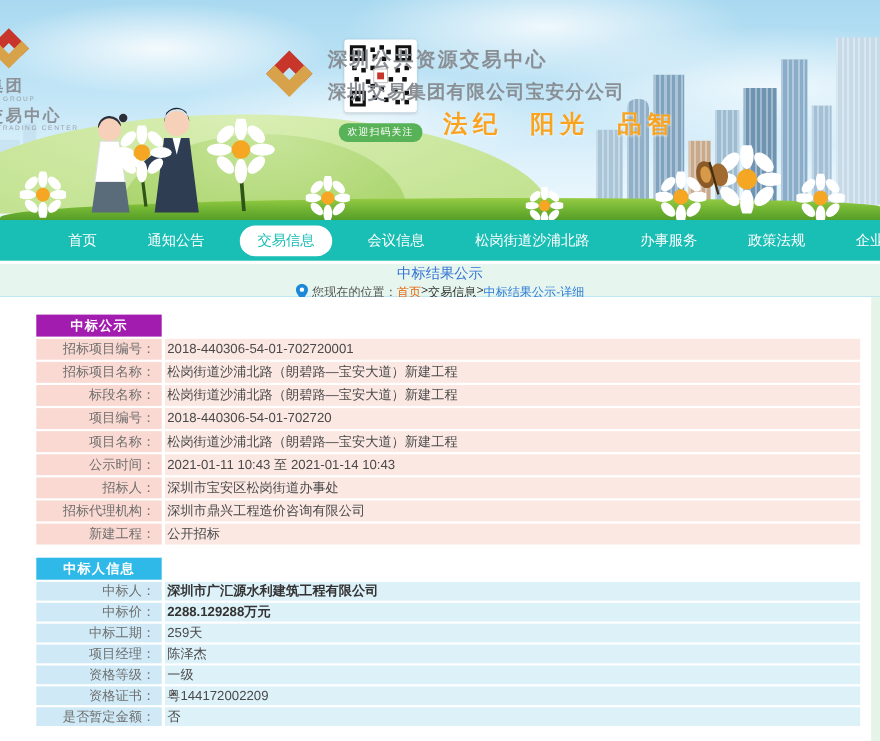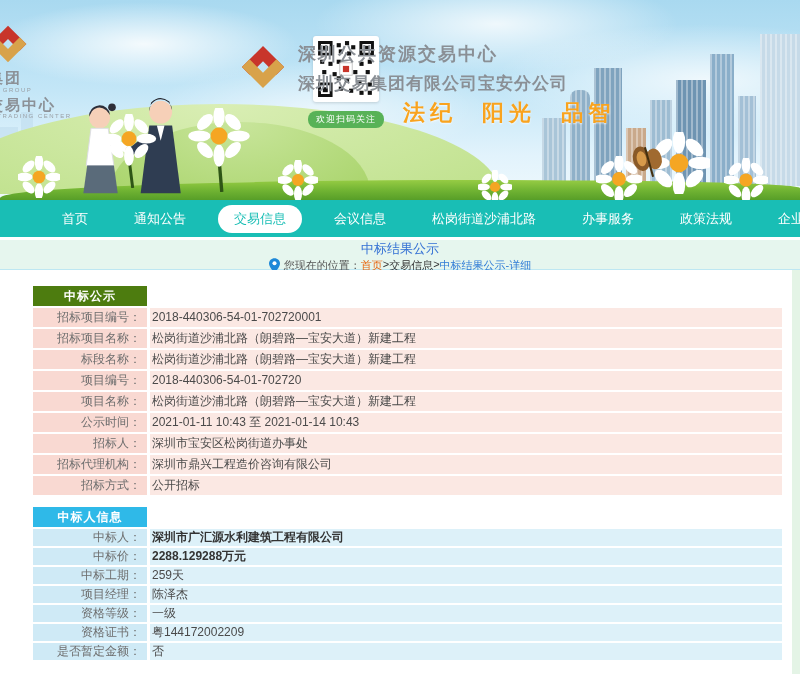--- a/index.html
+++ b/index.html
@@ -68,21 +68,21 @@
   .crumb-loc .lnk-home { color:#E8650F; cursor:pointer; }
   .crumb-loc .lnk-mid { color:#333; cursor:pointer; }
   .crumb-loc .lnk-cur { color:#2F7BD6; cursor:pointer; }
 
   
   .content { position:relative; width:800px; padding:16px 0 0 33px; background:#fff; }
   .right-strip { position:absolute; right:0; top:0; width:8px; height:420px; background:#E4F4E6; }
   .sec { margin-bottom:12px; }
   .sec-badge { width:114px; height:20px; line-height:20px; text-align:center; color:#fff;
     font-size:12px; font-weight:bold; margin-bottom:2px; letter-spacing:1px; }
-  .sec1 .sec-badge { background:#4d7c0f; }
+  .sec1 .sec-badge { background:#a21caf; }
   .sec2 .sec-badge { background:#2FB9E8; }
   .row { display:flex; margin-bottom:2px; }
   .cell-label { width:114px; height:19px; line-height:19px; text-align:right; padding-right:6px;
     font-size:12px; color:#6E6E6E; flex:none; }
   .cell-value { width:632px; height:19px; line-height:19px; padding-left:2px; margin-left:3px;
     font-size:12px; color:#4A4A4A; white-space:nowrap; overflow:hidden; }
   .sec1 .cell-label { background:#F9D9D2; }
   .sec1 .cell-value { background:#FBE8E3; }
   .sec2 .cell-label { background:#CFEAF6; height:17px; line-height:17px; }
   .sec2 .cell-value { background:#DDF1F9; height:17px; line-height:17px; }
@@ -371,21 +371,21 @@
     </div>
     <div class="row">
       <div class="cell-label">招标人：</div>
       <div class="cell-value">深圳市宝安区松岗街道办事处</div>
     </div>
     <div class="row">
       <div class="cell-label">招标代理机构：</div>
       <div class="cell-value">深圳市鼎兴工程造价咨询有限公司</div>
     </div>
     <div class="row">
-      <div class="cell-label">招标方式：</div>
+      <div class="cell-label">新建工程：</div>
       <div class="cell-value">公开招标</div>
     </div>
   </div>
 
   <div class="sec sec2">
     <div class="sec-badge">中标人信息</div>
     <div class="row">
       <div class="cell-label">中标人：</div>
       <div class="cell-value bold">深圳市广汇源水利建筑工程有限公司</div>
     </div>

